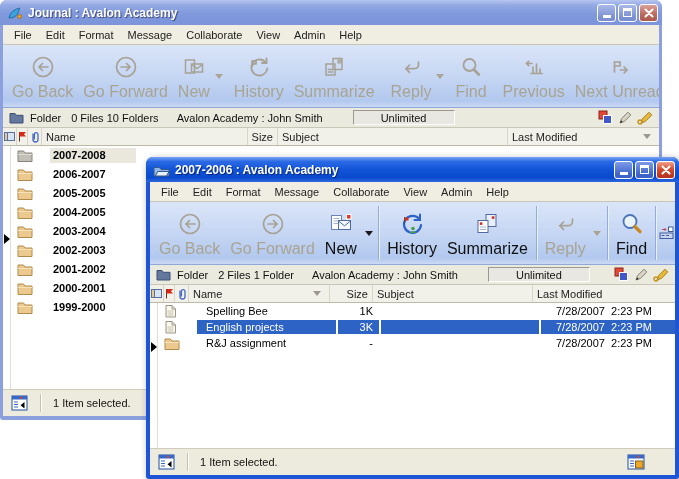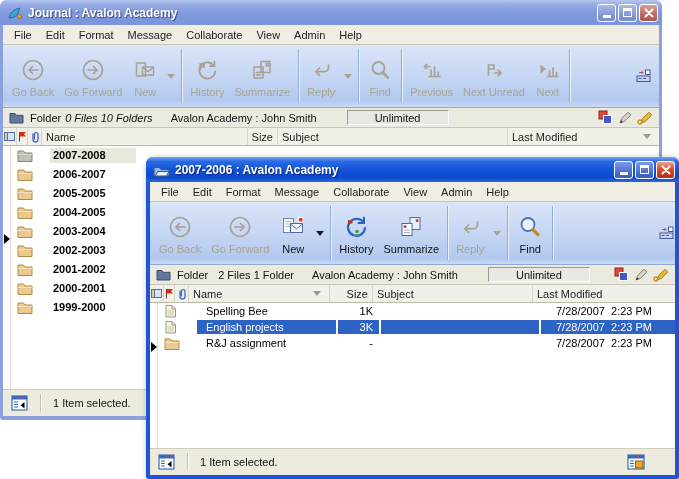--- a/index.html
+++ b/index.html
@@ -32,21 +32,21 @@
   
   .menubar{flex:0 0 20px;background:#F0EEE2;border-bottom:1px solid #C9C6B8;display:flex;
            align-items:center;padding-left:4px;color:#222;}
   .menu-item{padding:3px 7px;}
 
   
   .toolbar{flex:0 0 63px;background:linear-gradient(180deg,#DAE5F8 0%,#C4D5F3 55%,#B2C8EE 90%,#CBD9F4 100%);
            border-bottom:1px solid #8FA8D8;display:flex;align-items:center;padding:1px 4px 2px;}
   .tbtn{display:flex;flex-direction:column;align-items:center;justify-content:center;height:56px;padding:1px 5px;}
   .ticon{height:32px;display:flex;align-items:center;justify-content:center;}
-  .tlabel{font-size:11px;color:#111;}
+  .tlabel{font-size:16px;color:#111;}
   .tbtn.disabled .tlabel{color:#A9A492;}
   .tdrop{display:flex;align-items:center;justify-content:center;width:15px;height:56px;}
   .tdrop i{width:0;height:0;border:4px solid transparent;border-top:5px solid #1a1a1a;margin-top:6px;}
   .tdrop.disabled i{border-top-color:#A9A492;}
   .tsep{width:1px;height:54px;background:#93ABD9;box-shadow:1px 0 0 #E9F1FC;margin:0 3px;}
   .tspacer{flex:1;}
 
   
   .infobar{flex:0 0 20px;background:#EBEADF;border-bottom:1px solid #C9C6B8;display:flex;
            align-items:center;padding:0 6px;color:#111;}
@@ -248,21 +248,21 @@
       </span>
     </div>
 
     <div class="infobar">
       <span>
           <svg width="15" height="13" viewBox="0 0 15 13">
             <path d="M1 2.5h5l1.3 1.8H14V12H1z" fill="#64789E" stroke="#3C4E74"></path>
           </svg>
         </span>
       <span class="lbl">Folder</span>
-      <span class="lbl" style="margin-left:4px;font-style:italic;">0 Files 10 Folders</span>
+      <span class="lbl" style="margin-left:10px;">0 Files 10 Folders</span>
       <span class="lbl" style="margin-left:18px;">Avalon Academy : John Smith</span>
       <span class="quota-box">Unlimited</span>
       <span class="info-icons">
         <span>
             <svg width="15" height="15" viewBox="0 0 15 15">
               <rect x="1" y="1" width="8" height="8" fill="#E04838" stroke="#8E2418"></rect>
               <rect x="5.5" y="5.5" width="8" height="8" fill="#4058C8" stroke="#fff"></rect>
             </svg>
           </span>
         <span>

